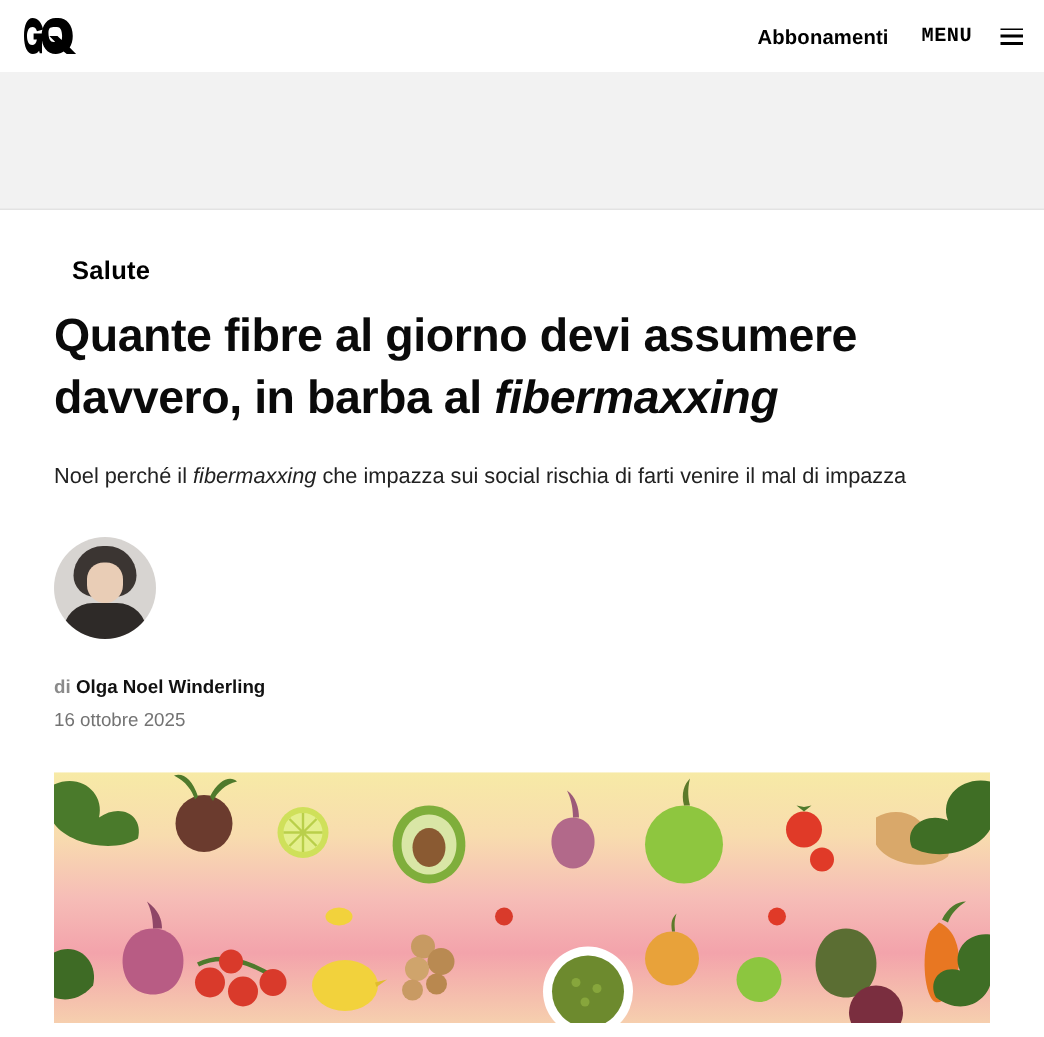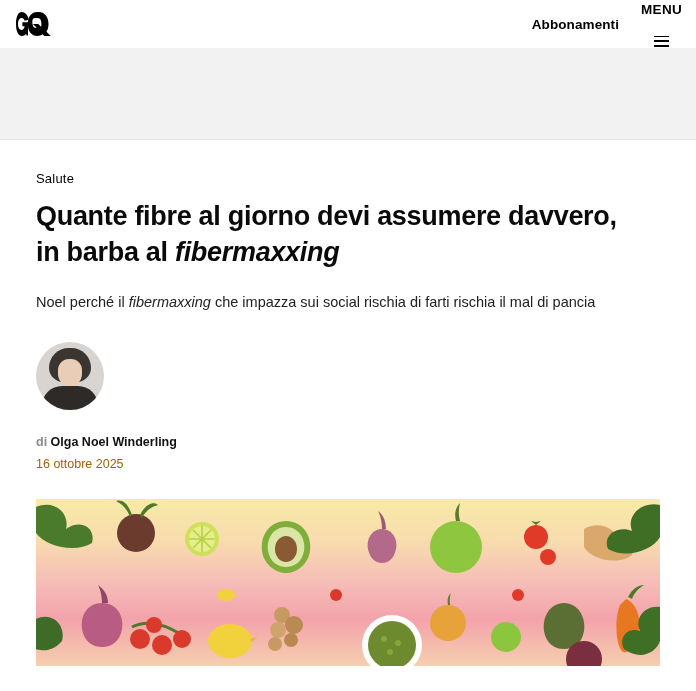--- a/index.html
+++ b/index.html
@@ -49,22 +49,21 @@
     white-space: nowrap;
   }
   .menu-btn {
     display: flex;
     align-items: center;
     gap: 19px;
     background: none;
     border: 0;
     padding: 0;
     cursor: pointer;
-    font-family: Liberation Sans, sans-serif;
-    flex-direction: column;
+    font-family: Liberation Mono, monospace;
   }
   .menu-label {
     font-size: 13.5px;
     font-weight: bold;
     color: #000000;
     letter-spacing: 0.3px;
   }
   .burger {
     width: 15px;
     height: 11px;
@@ -85,28 +84,29 @@
     background: #f2f2f2;
     border-bottom: 1px solid #e3e3e3;
   }
 
   
   .article {
     padding: 0 36px;
   }
   .rubric {
     margin-top: 31px;
-    font-size: 13px;
-    font-weight: normal;
+    font-size: 17px;
+    font-weight: bold;
     color: #000000;
     letter-spacing: 0.2px;
+    margin-left: 12px;
   }
   .headline {
     margin: 13px 0 0 0;
-    font-size: 27px;
+    font-size: 31px;
     line-height: 1.32;
     font-weight: bold;
     color: #0a0a0a;
     letter-spacing: -0.3px;
     max-width: 600px;
   }
   .headline em {
     font-style: italic;
   }
   .dek {
@@ -157,21 +157,21 @@
     font-weight: bold;
     color: #111111;
   }
   .byline-author .di {
     color: #8a8a8a;
     font-weight: bold;
   }
   .byline-date {
     margin-top: 8px;
     font-size: 12.5px;
-    color: #a16207;
+    color: #737373;
   }
 
   
   .hero {
     margin: 28px 36px 0 36px;
     height: 167px;
     overflow: hidden;
     position: relative;
     background: linear-gradient(180deg,#f6e9a8 0%, #f7d9b0 28%, #f6b9b6 56%, #f4a7ad 78%, #f7cfae 100%);
   }
@@ -202,21 +202,21 @@
   </div>
 </header>
 
 <div class="grey-band"></div>
 
 <main class="article">
   <div class="rubric">Salute</div>
 
   <h1 class="headline"><span>Quante fibre al giorno devi assumere davvero, in barba al </span><em>fibermaxxing</em></h1>
 
-  <p class="dek"><span>Noel perché il </span><em>fibermaxxing</em><span> che impazza sui social rischia di farti rischia il mal di pancia</span></p>
+  <p class="dek"><span>Noel perché il </span><em>fibermaxxing</em><span> che impazza sui social rischia di farti venire il mal di impazza</span></p>
 
   <div class="byline">
     <div class="avatar">
       <div class="hair"></div>
       <div class="face"></div>
       <div class="body"></div>
     </div>
     <div class="byline-author"><span class="di">di</span> <span>Olga Noel Winderling</span></div>
     <div class="byline-date">16 ottobre 2025</div>
   </div>

